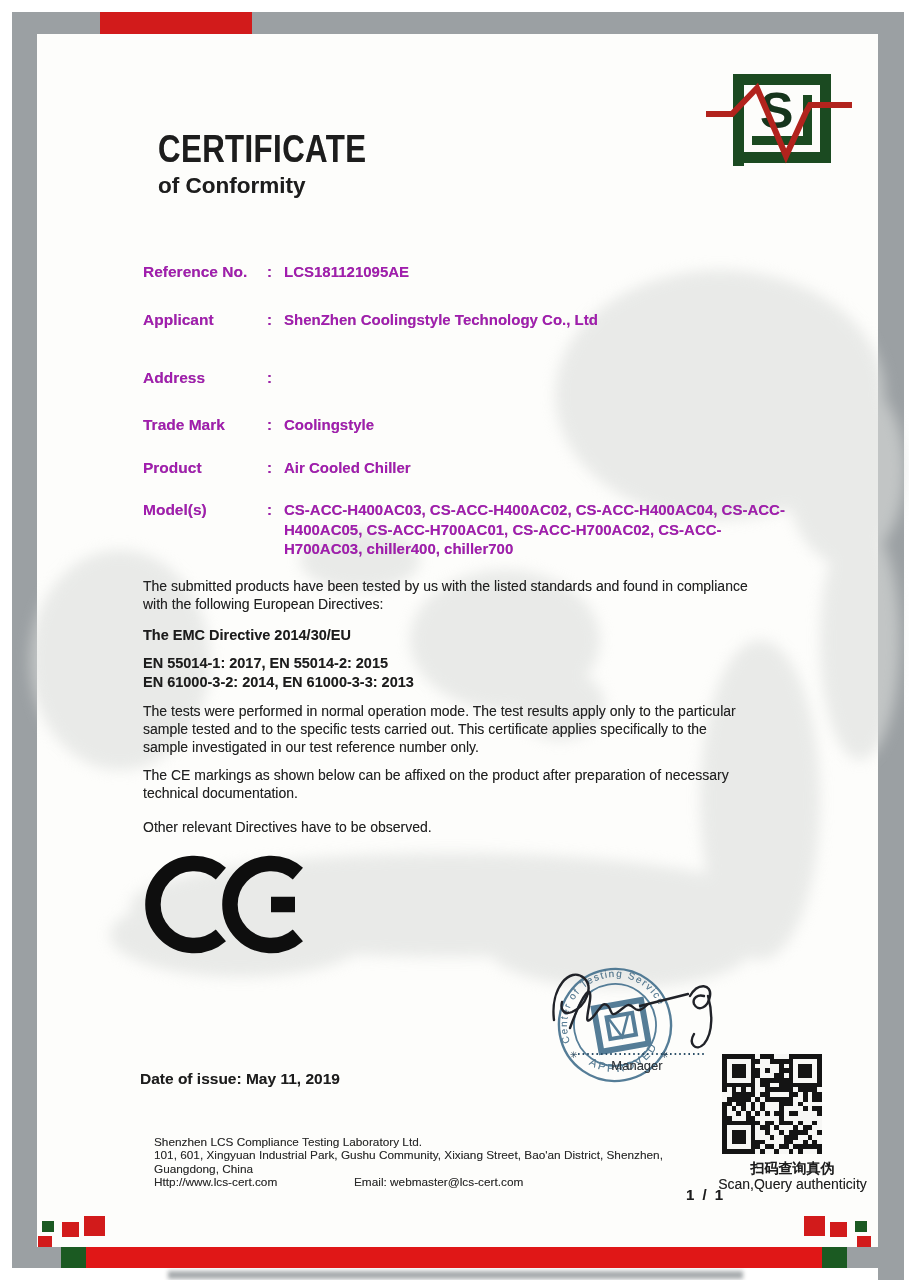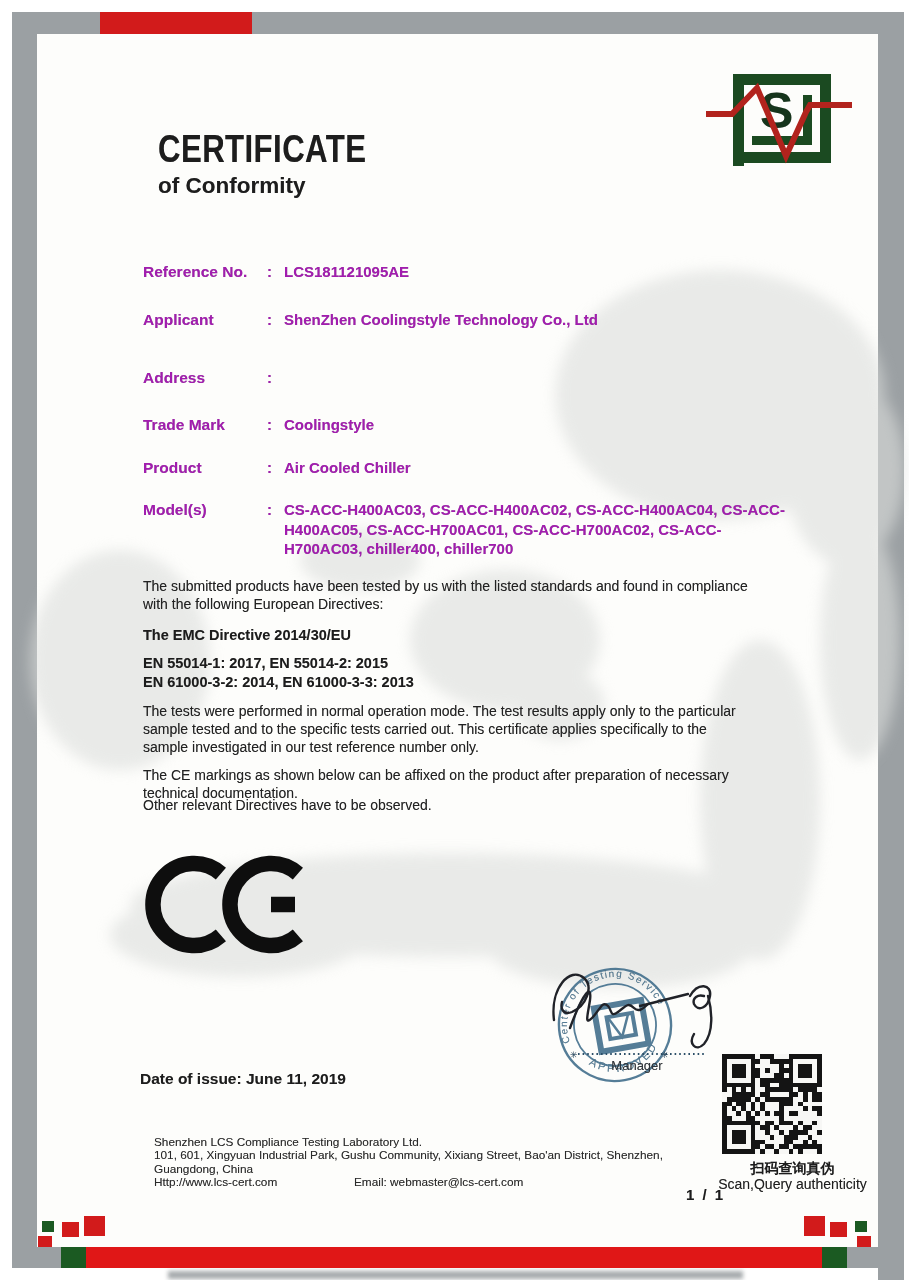--- a/index.html
+++ b/index.html
@@ -165,31 +165,31 @@
     <div class="para" style="top:577px">The submitted products have been tested by us with the listed standards and found in compliance
 with the following European Directives:</div>
     <div class="para b" style="top:626px">The EMC Directive 2014/30/EU</div>
     <div class="para b" style="top:654px">EN 55014-1: 2017, EN 55014-2: 2015
 EN 61000-3-2: 2014, EN 61000-3-3: 2013</div>
     <div class="para" style="top:702px">The tests were performed in normal operation mode. The test results apply only to the particular
 sample tested and to the specific tests carried out. This certificate applies specifically to the
 sample investigated in our test reference number only.</div>
     <div class="para" style="top:766px">The CE markings as shown below can be affixed on the product after preparation of necessary
 technical documentation.</div>
-    <div class="para" style="top:796px">Other relevant Directives have to be observed.</div>
+    <div class="para" style="top:818px">Other relevant Directives have to be observed.</div>
 
     <svg class="ce" width="176" height="105" viewBox="0 0 176 105">
       <g fill="none" stroke="#0e0e0e" stroke-width="15.5">
         <path d="M 83.9,21.6 A 41 41 0 1 0 83.9,83.4"></path>
         <path d="M 160.9,21.6 A 41 41 0 1 0 160.9,83.4"></path>
         <path d="M 134,52.5 H 158"></path>
       </g>
     </svg>
 
-    <div class="date-line">Date of issue: June 11, 2019</div>
+    <div class="date-line">Date of issue: May 11, 2019</div>
 
     <svg class="stamp" width="200" height="140" viewBox="0 0 200 140">
       <defs>
         <path id="arcTop" d="M 29.9,91.4 A 48 48 0 1 1 120.1,91.4" fill="none"></path>
         <path id="arcBottom" d="M 36.5,102 A 47 47 0 0 0 113.5,102" fill="none"></path>
       </defs>
       <g transform="rotate(-10 75 75)" opacity="0.88">
         <circle cx="75" cy="75" r="56" fill="none" stroke="#3e6c8a" stroke-width="2.4"></circle>
         <circle cx="75" cy="75" r="41" fill="none" stroke="#3e6c8a" stroke-width="1.8"></circle>
         <text font-size="10" fill="#3e6c8a" letter-spacing="1.5">

